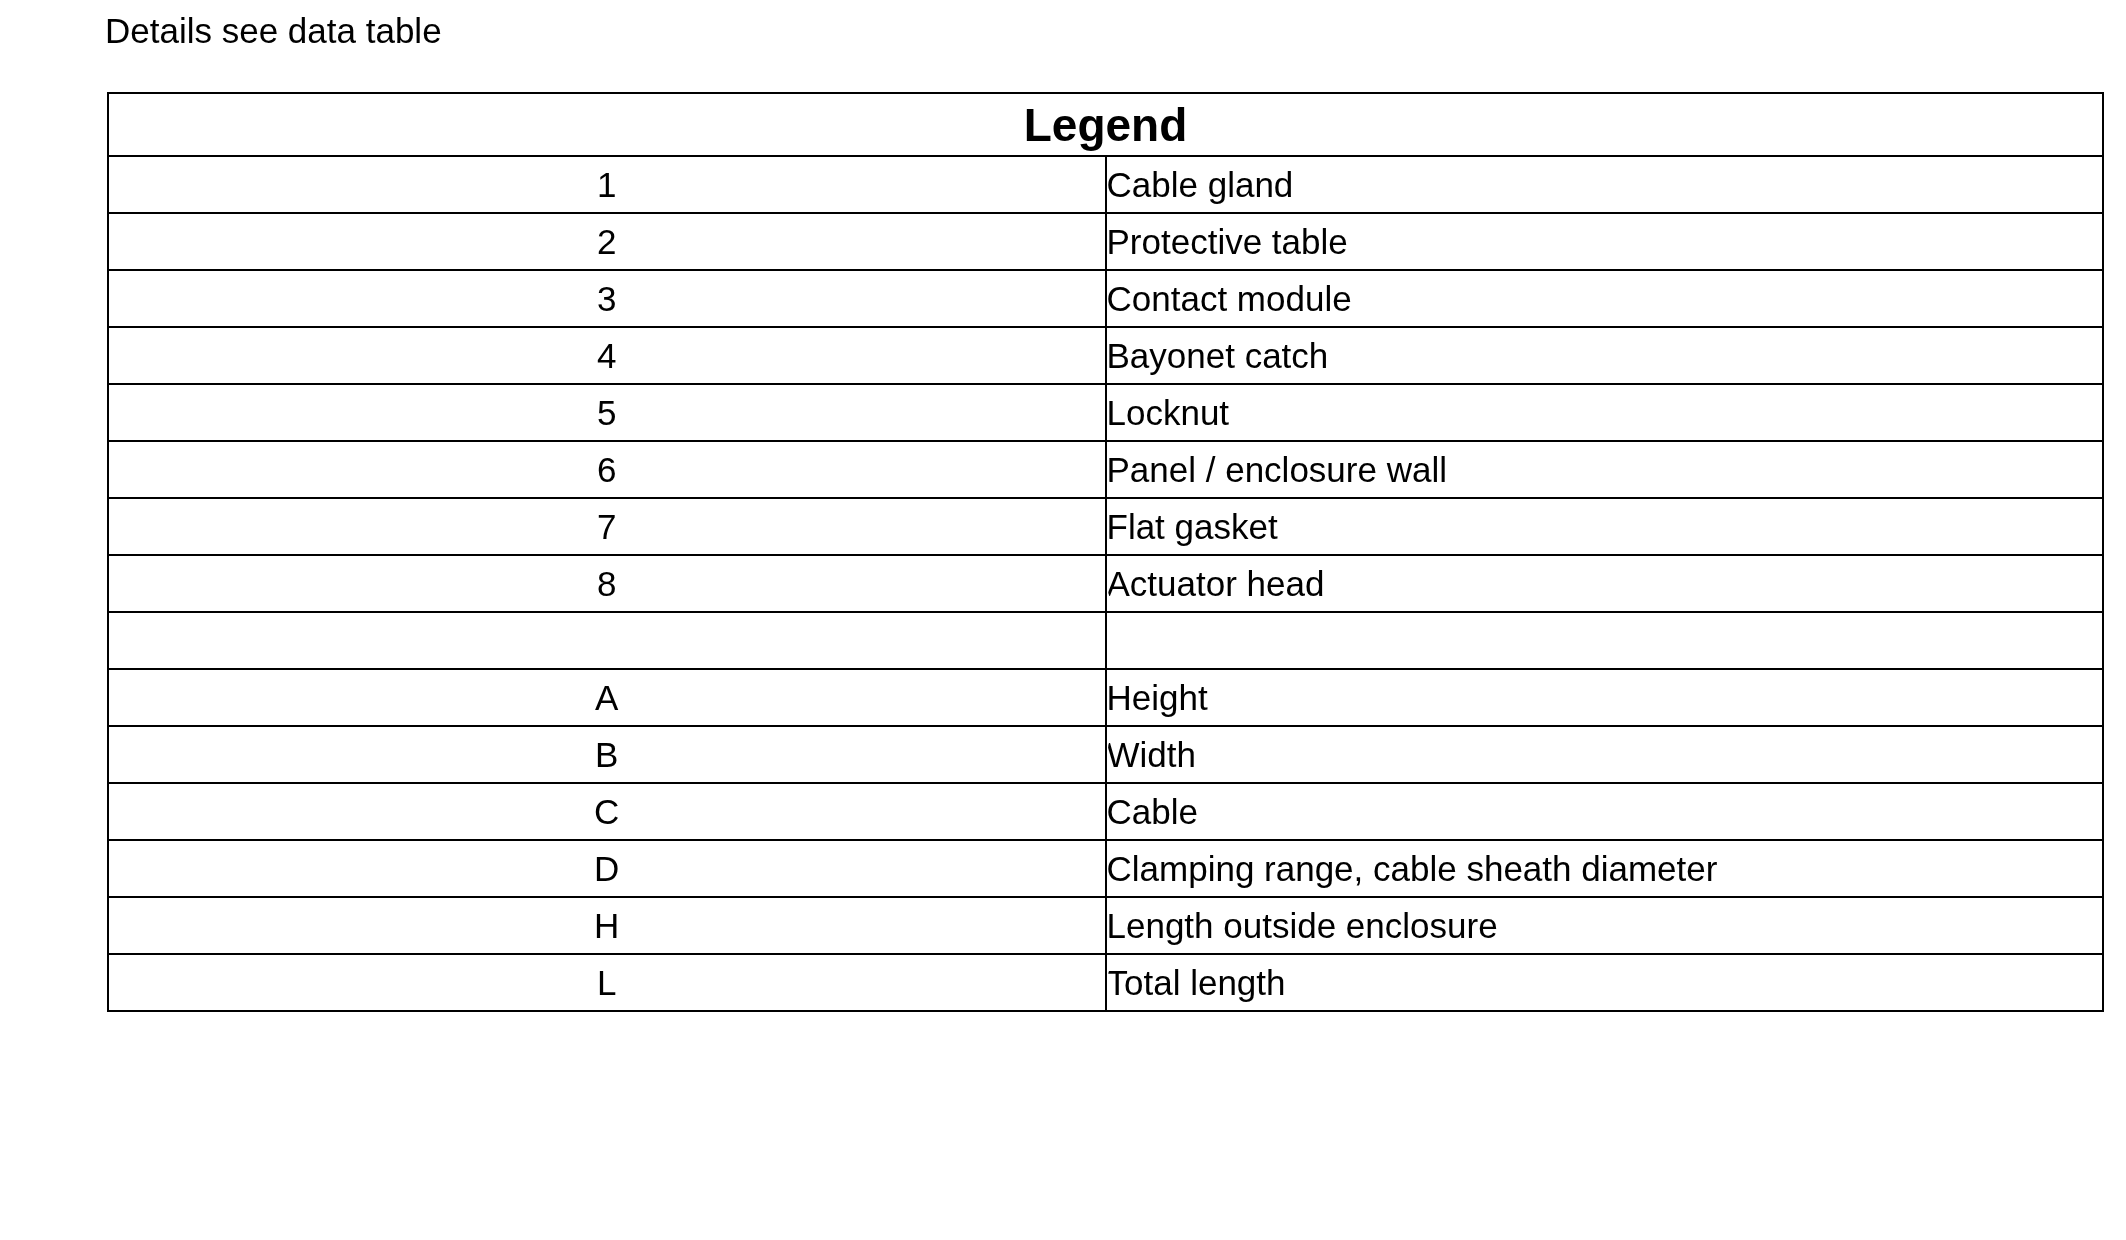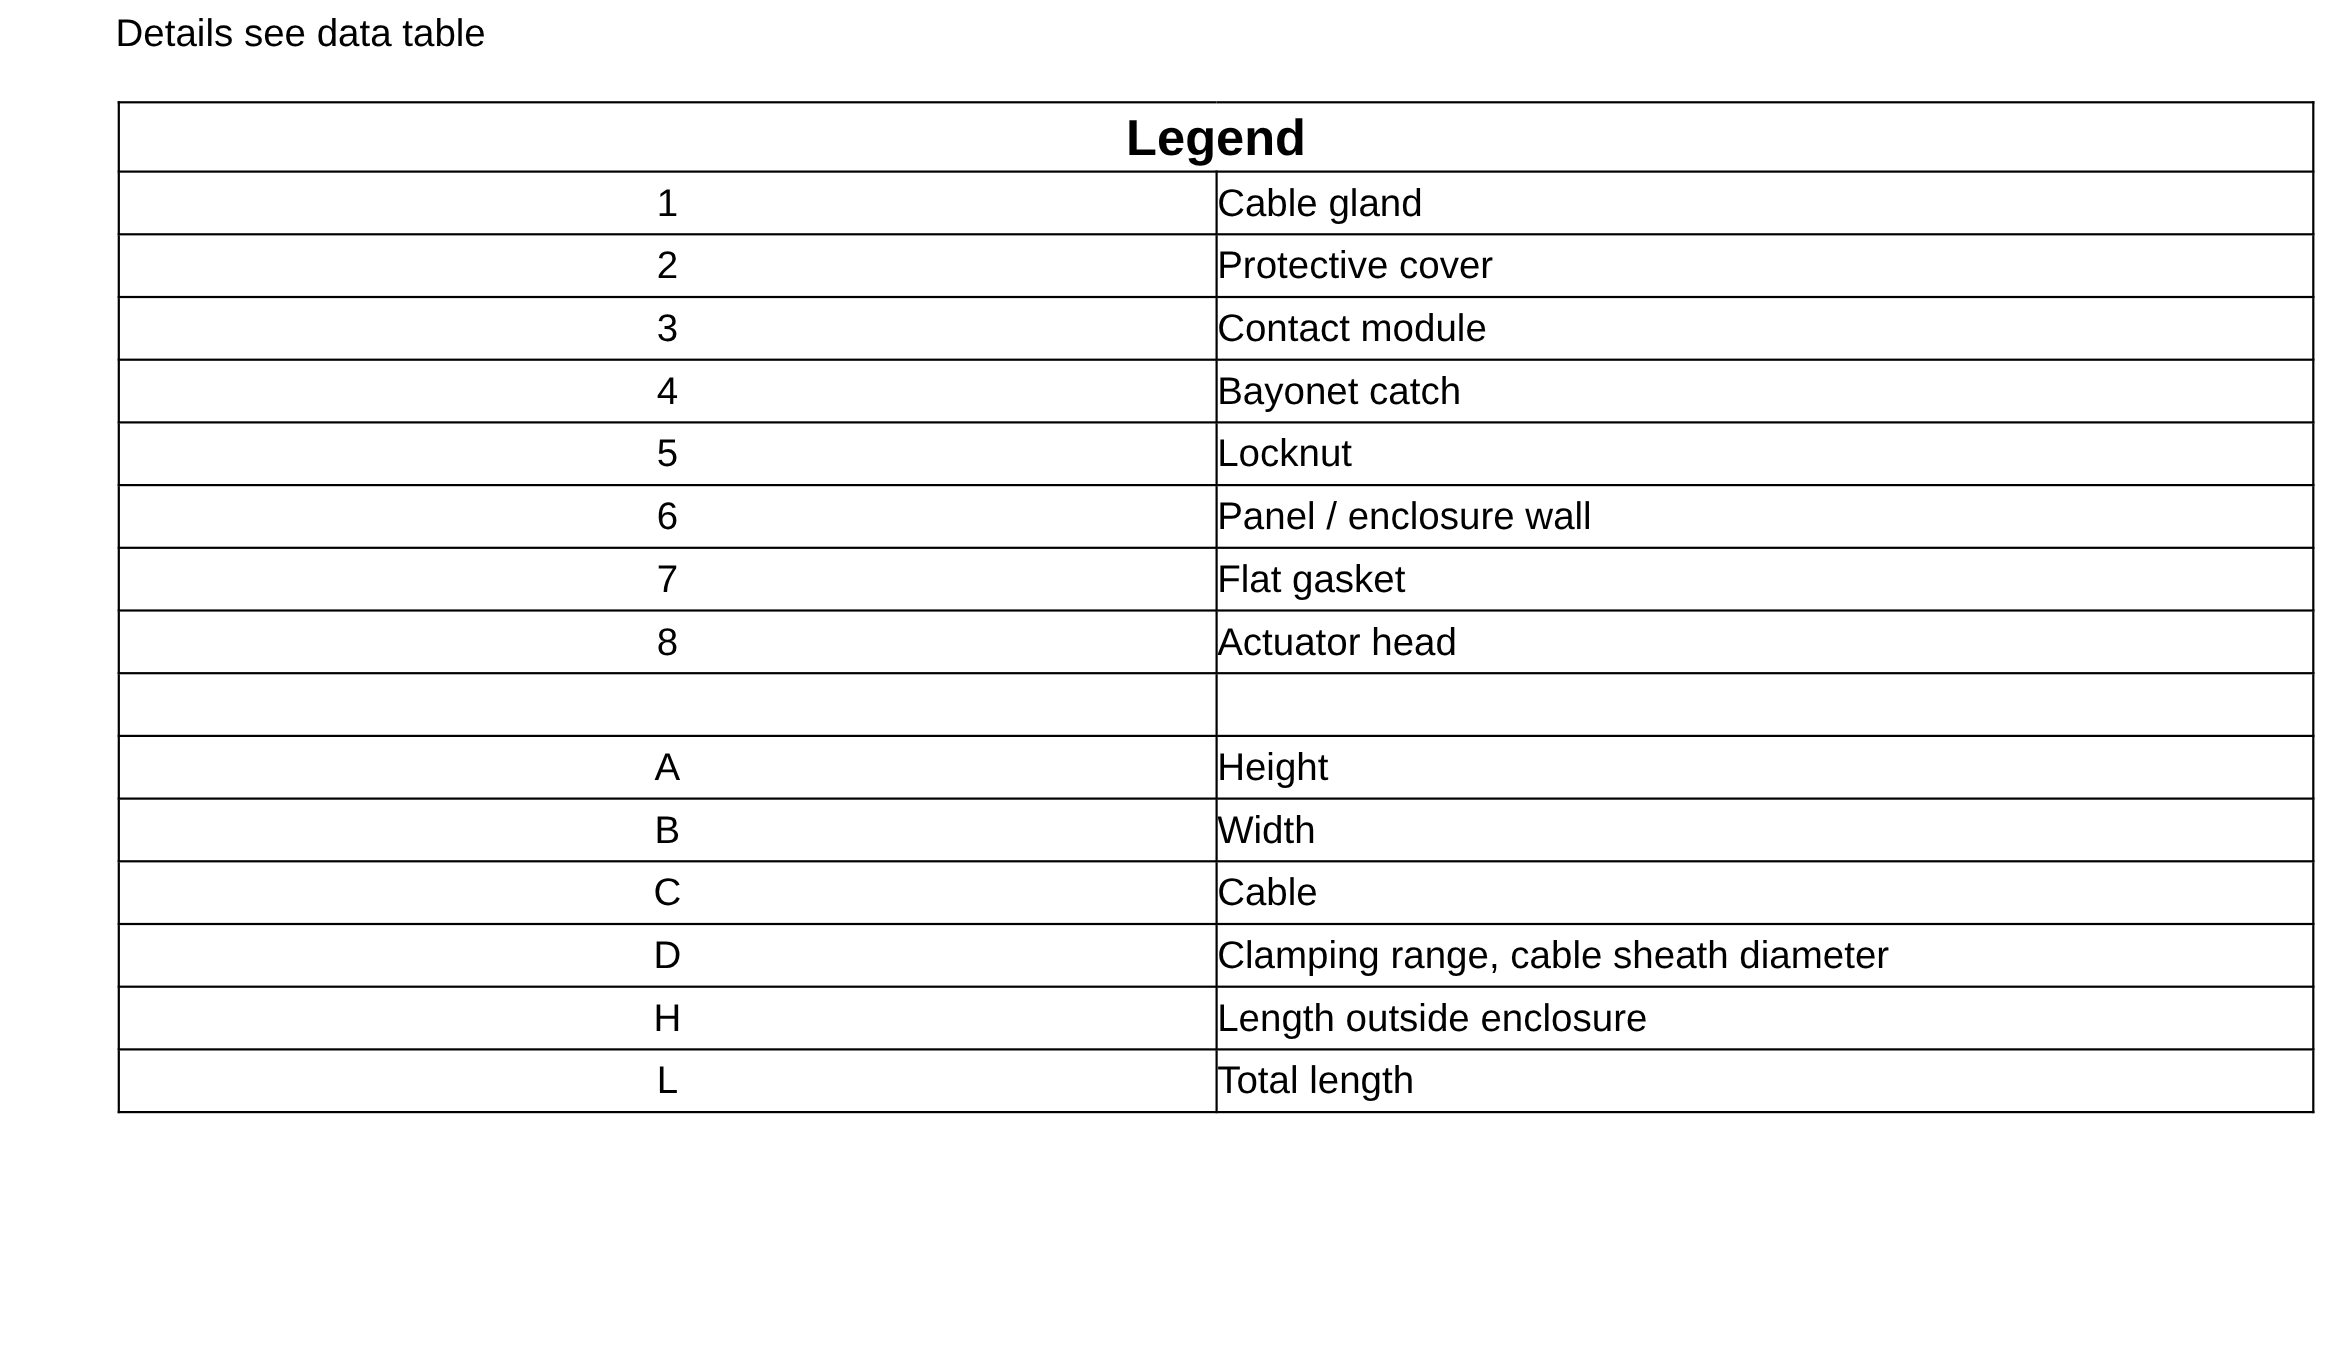--- a/index.html
+++ b/index.html
@@ -54,20 +54,21 @@
     width: 297px;
     height: 55px;
     text-align: center;
     font-size: 35px;
   }
   td.label-cell {
     height: 55px;
     text-align: left;
     font-size: 35px;
     padding-left: 12px;
+    border-radius: 23px;
   }
 </style>
 </head>
 <body>
 
 <div class="page">
 
   <div class="note">Details see data table</div>
 
   <table class="legend-table">
@@ -76,21 +77,21 @@
         <th class="legend-title" colspan="2">Legend</th>
       </tr>
     </thead>
     <tbody id="legend-rows">
         <tr>
           <td class="key-cell">1</td>
           <td class="label-cell">Cable gland</td>
         </tr>
         <tr>
           <td class="key-cell">2</td>
-          <td class="label-cell">Protective cover</td>
+          <td class="label-cell">Protective table</td>
         </tr>
         <tr>
           <td class="key-cell">3</td>
           <td class="label-cell">Contact module</td>
         </tr>
         <tr>
           <td class="key-cell">4</td>
           <td class="label-cell">Bayonet catch</td>
         </tr>
         <tr>

